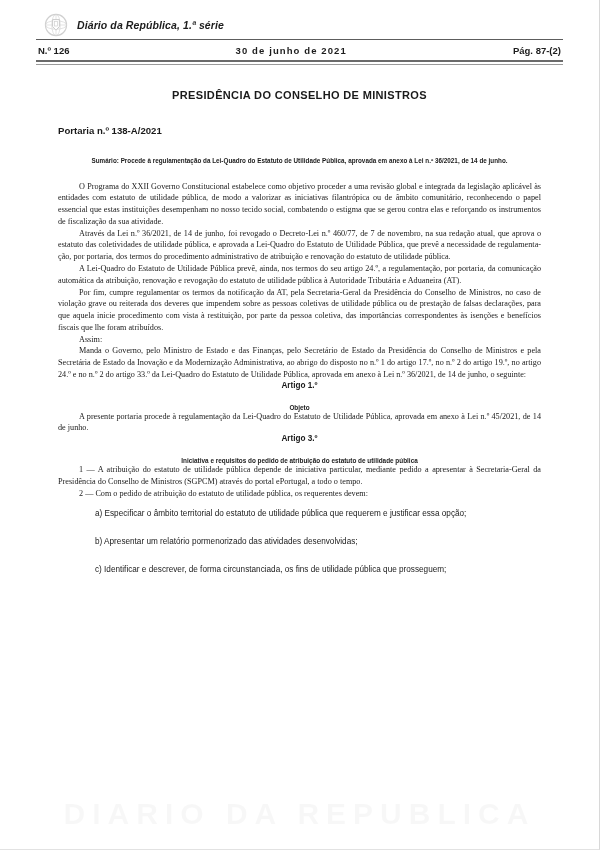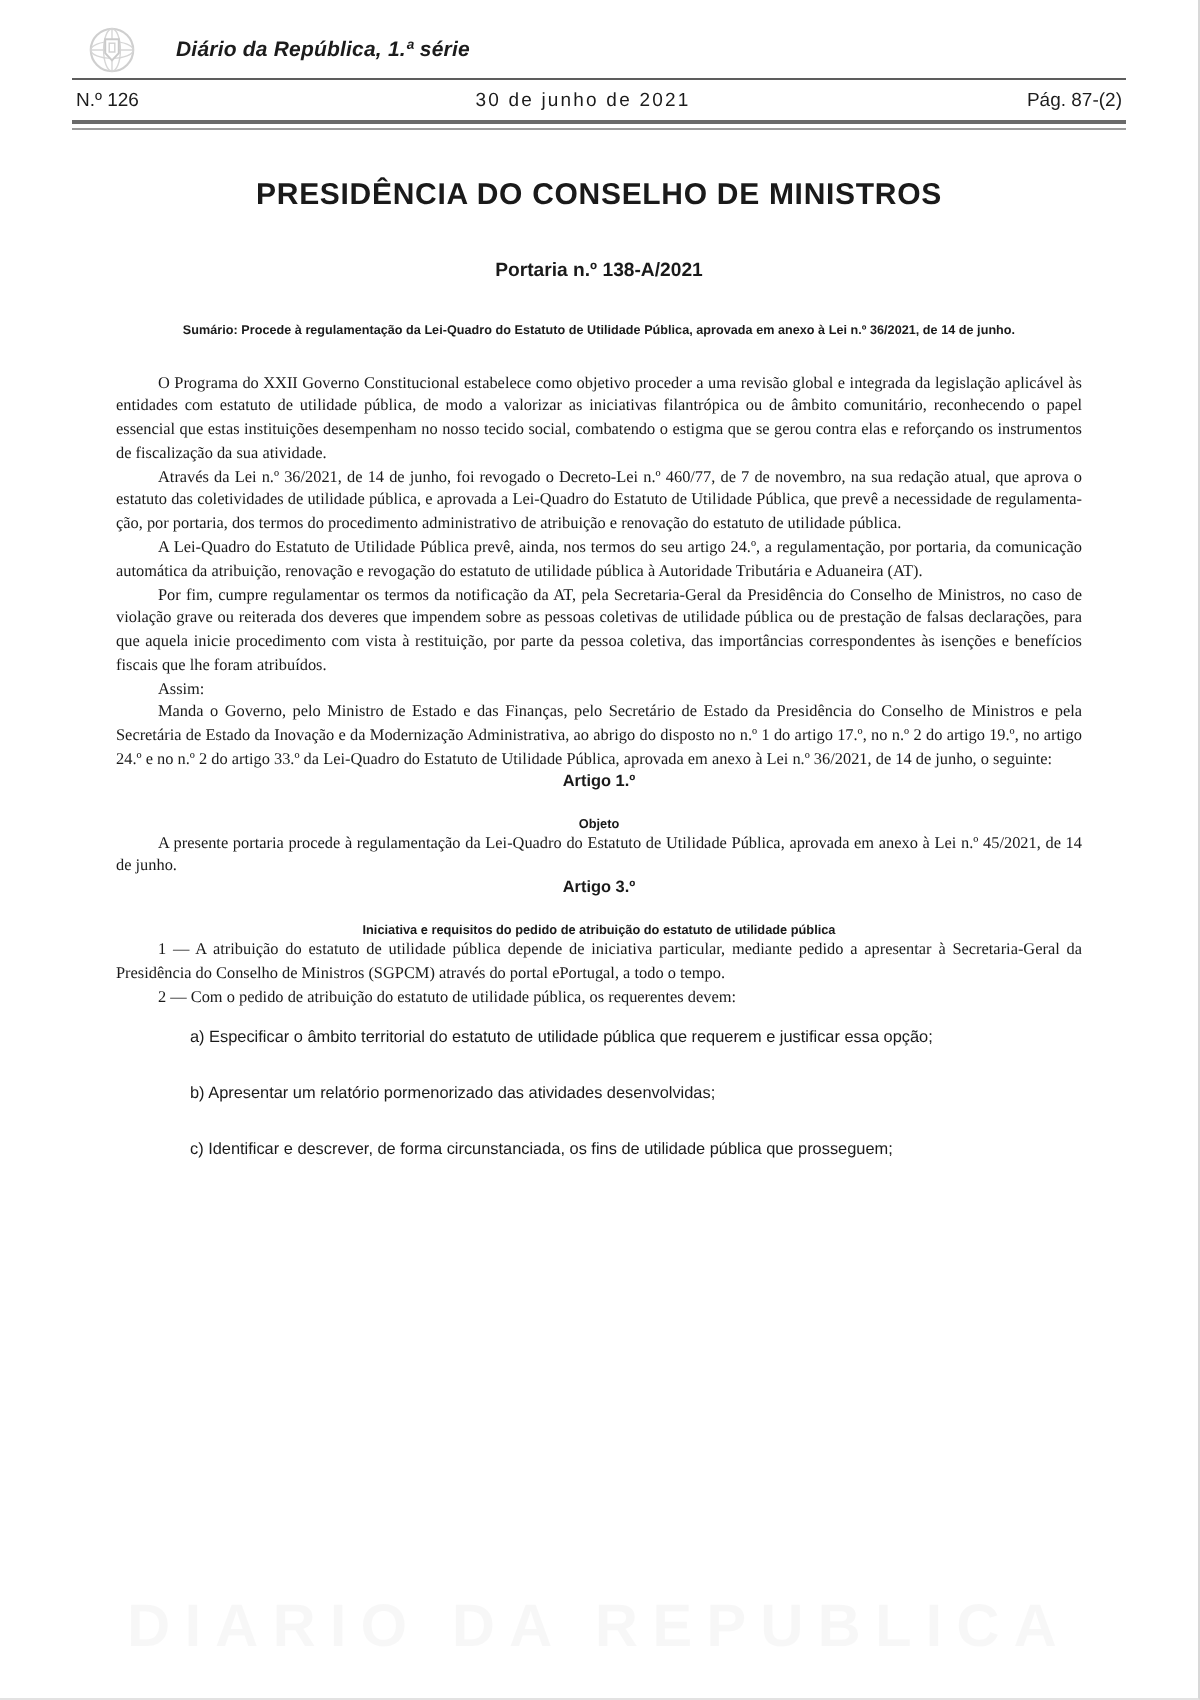--- a/index.html
+++ b/index.html
@@ -23,21 +23,21 @@
     border-right: 1px solid #d8d8d8;
     border-bottom: 1px solid #e2e2e2;
     box-sizing: border-box;
     padding: 0;
   }
 
   
   .masthead {
     display: flex;
     align-items: center;
-    gap: 20px;
+    gap: 9px;
     padding: 16px 0 0 44px;
     height: 34px;
     box-sizing: border-box;
   }
   .emblem {
     width: 24px;
     height: 24px;
     flex: 0 0 24px;
     opacity: 0.40;
   }
@@ -54,21 +54,21 @@
   .rule-top {
     margin: 5px 36px 0 36px;
     border-top: 1.6px solid #5d5d5d;
   }
   .issue-bar {
     margin: 0 36px;
     display: flex;
     align-items: center;
     justify-content: space-between;
     font-size: 9.5px;
-    font-weight: normal;
+    font-weight: bold;
     color: #1c1c1c;
     padding: 5px 2px 4px 2px;
   }
   .issue-date {
     letter-spacing: 1.1px;
   }
   .rule-bottom {
     margin: 0 36px;
     border-top: 2.4px solid #6a6a6a;
     border-bottom: 0.9px solid #9a9a9a;
@@ -76,27 +76,27 @@
   }
 
   
   .content {
     padding: 0 58px;
     box-sizing: border-box;
   }
 
   .org-title {
     text-align: center;
-    font-size: 15px;
+    font-size: 11px;
     font-weight: bold;
     letter-spacing: 0.35px;
     margin-top: 24px;
   }
   .act-title {
-    text-align: center;
+    text-align: left;
     font-size: 9.6px;
     font-weight: bold;
     margin-top: 24px;
   }
   .act-date {
     text-align: center;
     font-size: 7.6px;
     font-weight: bold;
     margin-top: 17px;
   }

